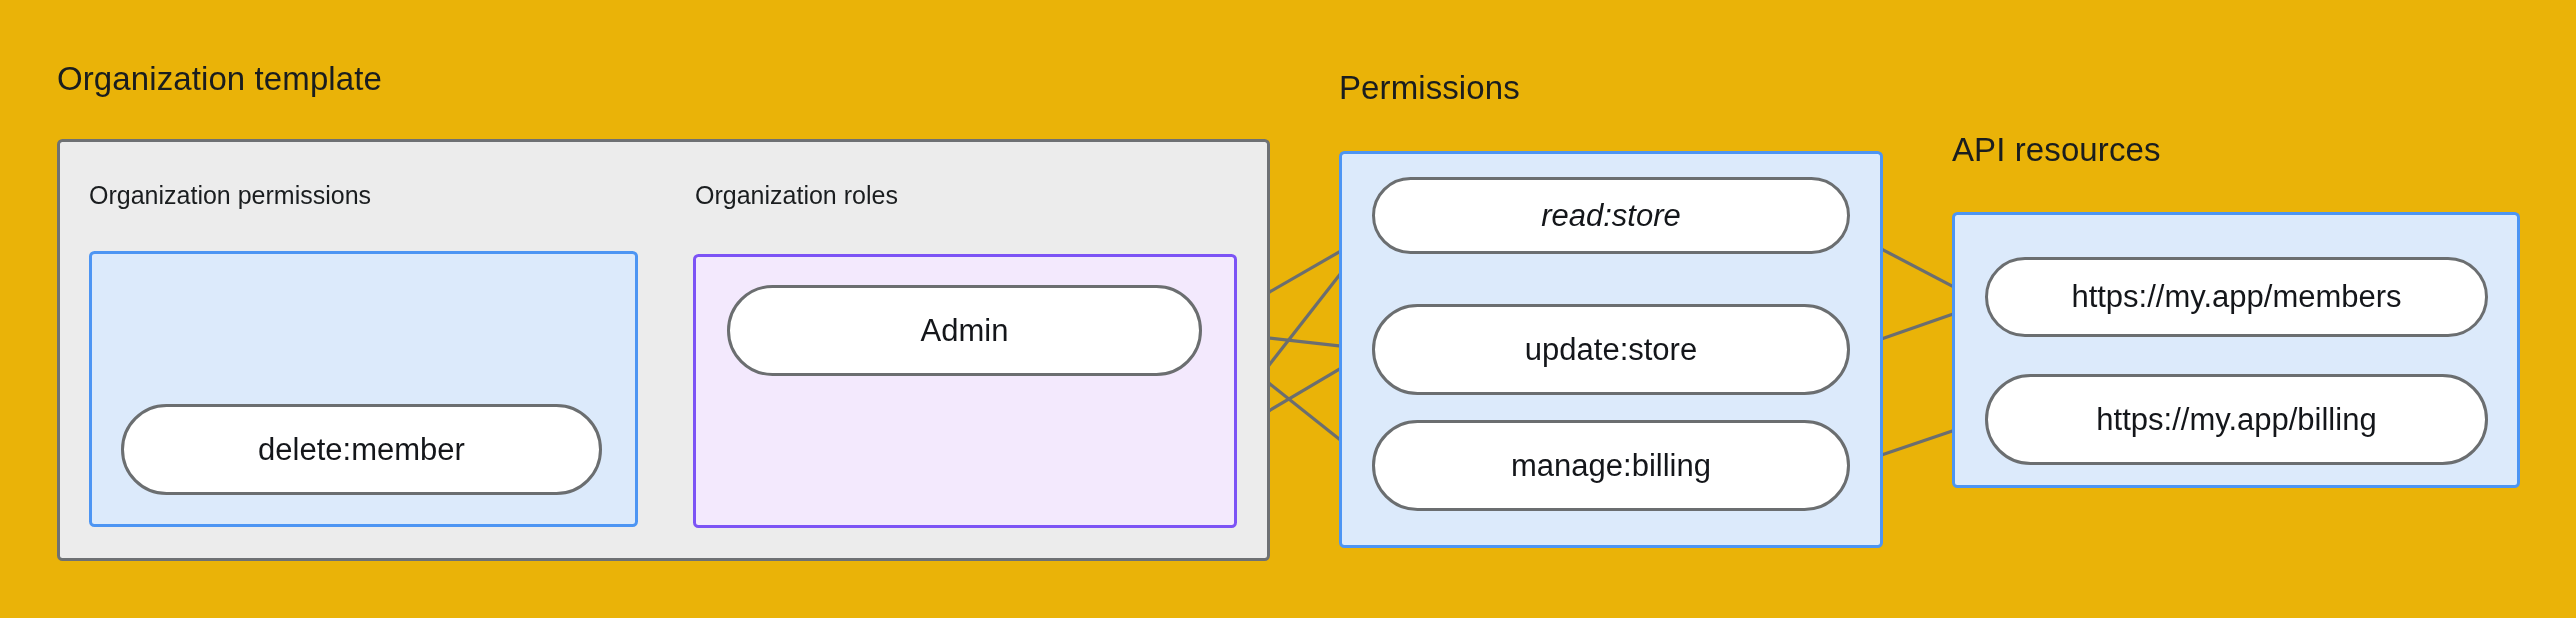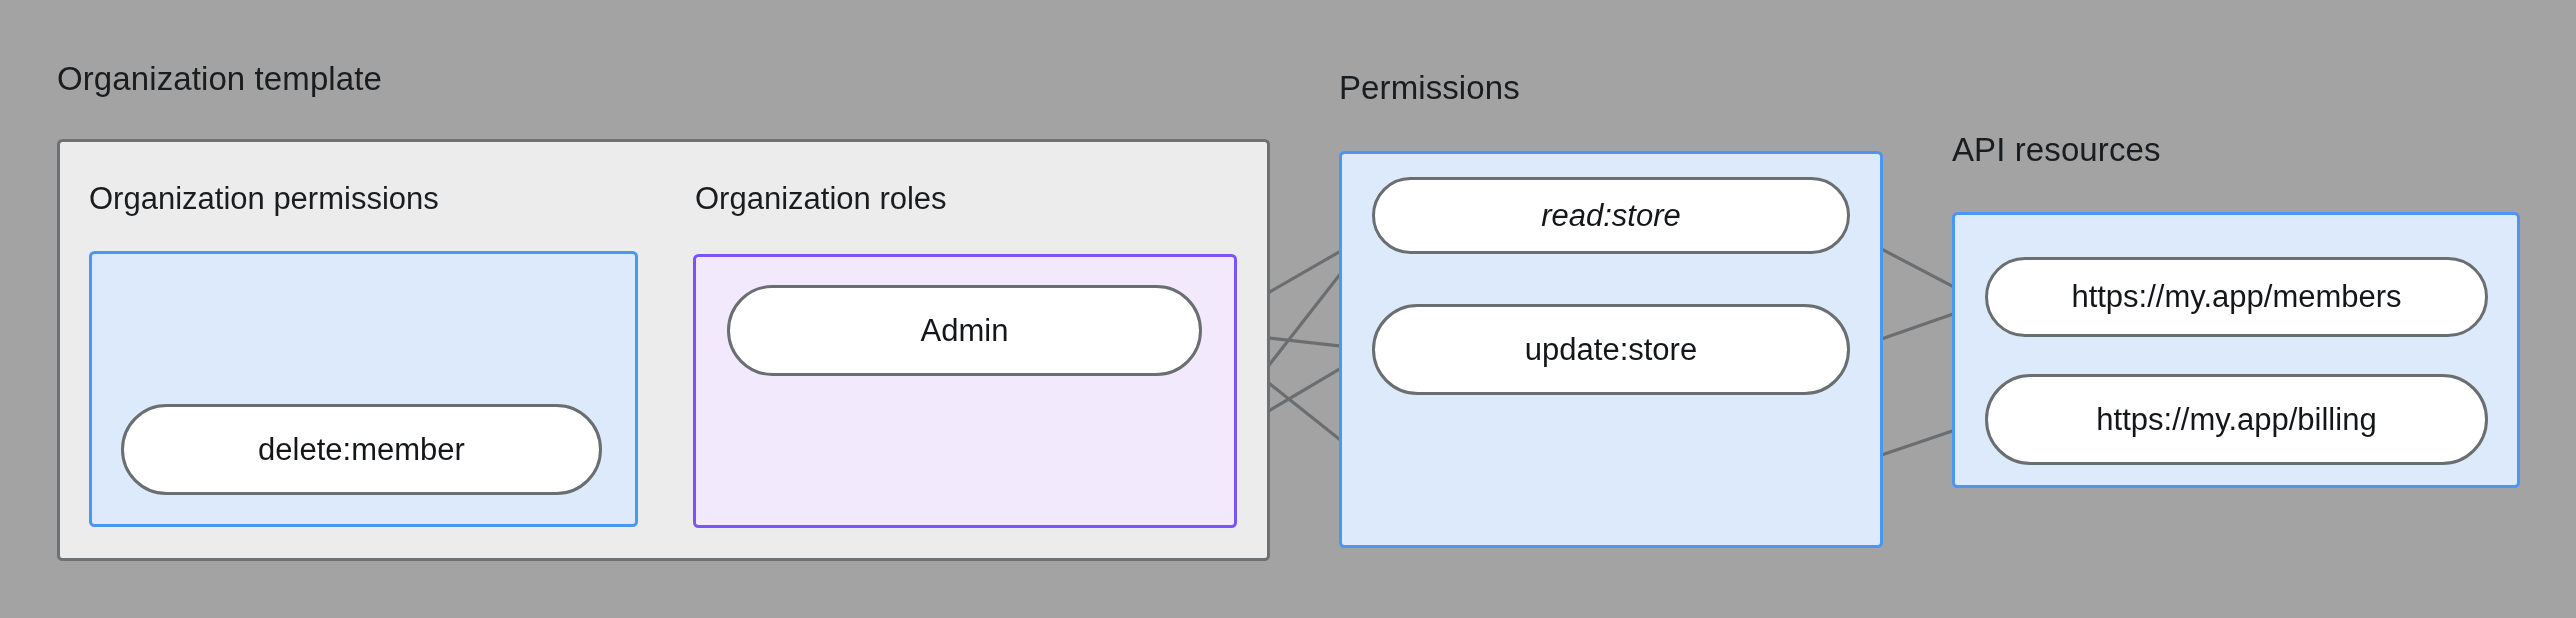--- a/index.html
+++ b/index.html
@@ -4,36 +4,36 @@
 <style>
   html, body {
     margin: 0;
     padding: 0;
     background: #ffffff;
   }
   #canvas {
     position: relative;
     width: 2576px;
     height: 619px;
-    background: #a3a3a3;
+    background: #eab308;
     font-family: "Liberation Sans", sans-serif;
     overflow: hidden;
   }
   
   .group-label {
     position: absolute;
     font-size: 33px;
     color: #1a1d1f;
     letter-spacing: 0.1px;
     white-space: nowrap;
     line-height: 1;
   }
   .sub-label {
     position: absolute;
-    font-size: 31px;
+    font-size: 25px;
     color: #1a1d1f;
     white-space: nowrap;
     line-height: 1;
   }
   
   .box {
     position: absolute;
     box-sizing: border-box;
     border-radius: 5.5px;
   }
@@ -133,20 +133,23 @@
   <div class="box box-blue" style="left:1339px; top:151px; width:544px; height:397px;"></div>
 
   <div class="pill" style="left:1372px; top:177px; width:478px; height:77px;font-style:italic;">
     <span>read:store</span>
   </div>
 
   <div class="pill" style="left:1372px; top:304px; width:478px; height:91px;">
     <span>update:store</span>
   </div>
 
+  <div class="pill" style="left:1372px; top:420px; width:478px; height:91px;">
+    <span>manage:billing</span>
+  </div>
 
   <div class="group-label" style="left:1952px; top:133px;">API resources</div>
 
   <div class="box box-blue" style="left:1952px; top:212px; width:568px; height:276px;"></div>
 
   <div class="pill" style="left:1985px; top:257px; width:503px; height:80px;">
     <span>https://my.app/members</span>
   </div>
 
   <div class="pill" style="left:1985px; top:374px; width:503px; height:91px;">

